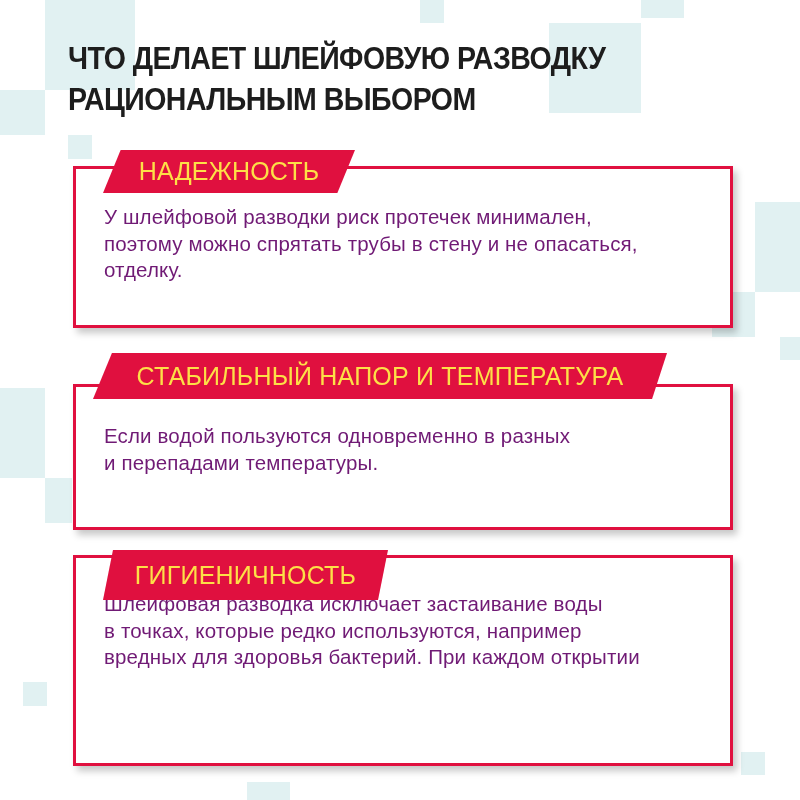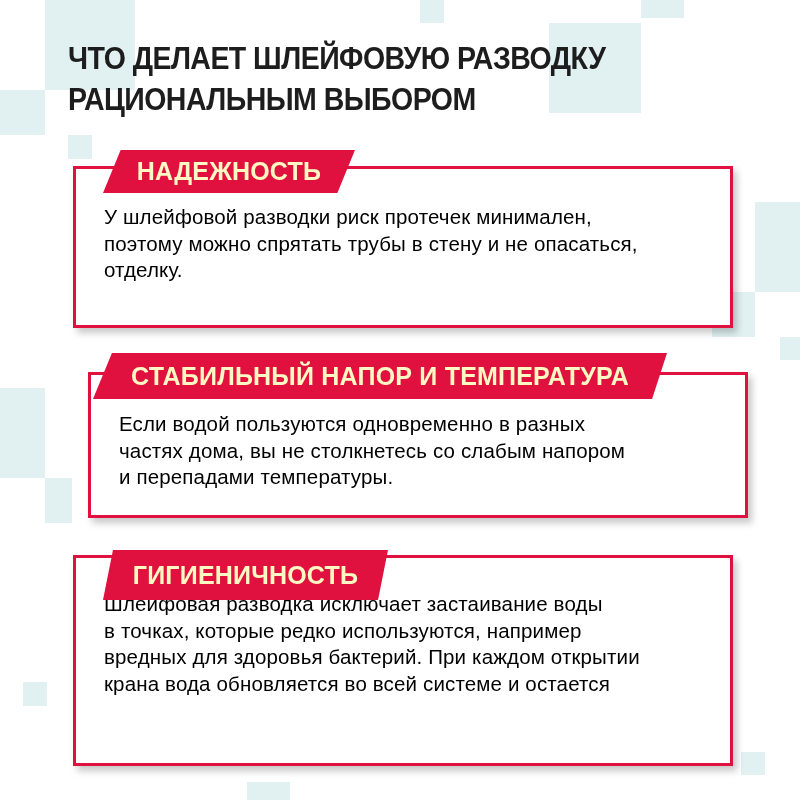--- a/index.html
+++ b/index.html
@@ -43,40 +43,40 @@
       width: 660px;
       border: 3px solid #e0103f;
       background: #ffffff;
       box-shadow: 4px 5px 7px rgba(0,0,0,0.22);
       box-sizing: border-box;
       z-index: 2;
     }
     .card-label {
       position: absolute;
       background: #e0103f;
-      color: #fef9c3;
+      color: #fde047;
       font-family: "Liberation Sans", sans-serif;
-      font-weight: 700;
+      font-weight: 400;
       font-size: 25px;
       letter-spacing: 0.2px;
       display: flex;
       align-items: center;
       justify-content: center;
       clip-path: polygon(7% 0, 100% 0, 93% 100%, 0 100%);
       z-index: 3;
       white-space: nowrap;
     }
     .card-body {
       position: absolute;
       left: 28px;
       margin: 0;
       font-family: "Liberation Sans", sans-serif;
       font-size: 20.5px;
       line-height: 26.6px;
-      color: #000000;
+      color: #701a75;
       white-space: nowrap;
       letter-spacing: 0.15px;
     }
     .card-body span { display: block; }
   </style>
 </head>
 <body>
 
 <div class="bg-square" style="left:45px;top:0;width:90px;height:90px;"></div>
 <div class="bg-square" style="left:0;top:90px;width:45px;height:45px;"></div>
@@ -102,29 +102,27 @@
 <div class="card-label" style="left:103px;top:150px;width:252px;height:43px;">НАДЕЖНОСТЬ</div>
 <div class="card" style="top:166px;height:162px;">
   <p class="card-body" style="top:35px;">
     <span>У шлейфовой разводки риск протечек минимален,</span>
     <span>поэтому можно спрятать трубы в стену и не опасаться,</span>
     <span>отделку.</span>
   </p>
 </div>
 
 <div class="card-label" style="left:93px;top:353px;width:574px;height:46px;clip-path:polygon(3.3% 0,100% 0,97.4% 100%,0 100%);">СТАБИЛЬНЫЙ НАПОР И ТЕМПЕРАТУРА</div>
-<div class="card" style="top:372px;height:146px;margin-left:15px;">
+<div class="card" style="top:384px;height:146px;">
   <p class="card-body" style="top:36px;">
     <span>Если водой пользуются одновременно в разных</span>
-    <span>частях дома, вы не столкнетесь со слабым напором</span>
     <span>и перепадами температуры.</span>
   </p>
 </div>
 
 <div class="card-label" style="left:103px;top:550px;width:285px;height:50px;clip-path:polygon(3.5% 0,100% 0,96.5% 100%,0 100%);">ГИГИЕНИЧНОСТЬ</div>
 <div class="card" style="top:555px;height:211px;">
   <p class="card-body" style="top:33px;">
     <span>Шлейфовая разводка исключает застаивание воды</span>
     <span>в точках, которые редко используются, например</span>
     <span>вредных для здоровья бактерий. При каждом открытии</span>
-    <span>крана вода обновляется во всей системе и остается</span>
   </p>
 </div>
 
 </body></html>

